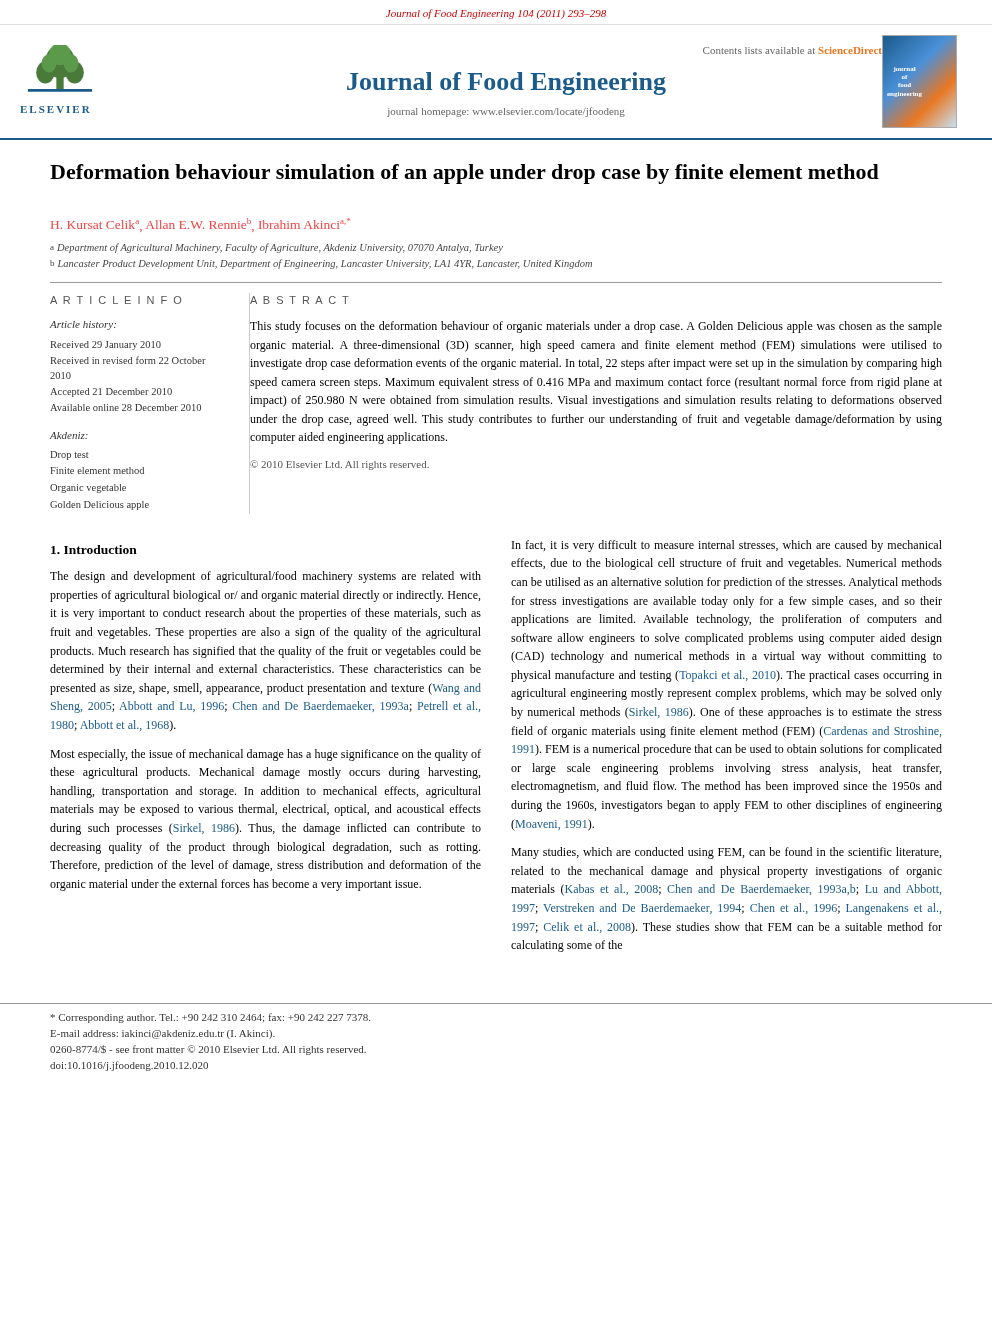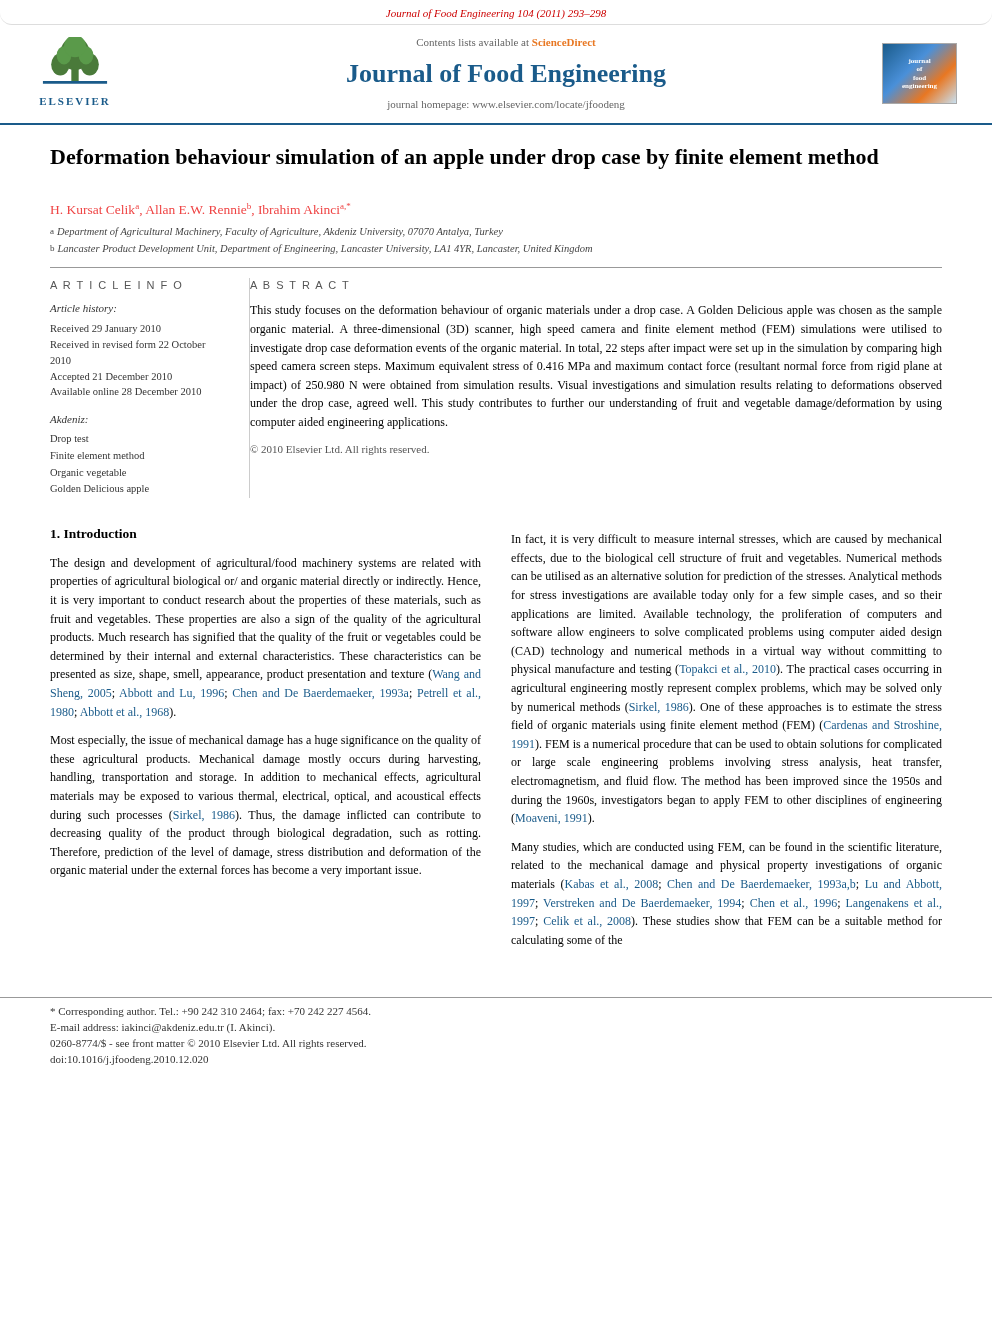--- a/index.html
+++ b/index.html
@@ -19,21 +19,20 @@
     }
     
     .top-bar {
       background: #fff;
       text-align: center;
       padding: 6px 0 2px 0;
       font-size: 11px;
       color: #c00;
       font-style: italic;
       border-bottom: 1px solid #ddd;
-      border-radius: 12px;
     }
     
     .journal-header {
       display: flex;
       align-items: center;
       justify-content: space-between;
       padding: 10px 20px;
       border-bottom: 2px solid #1a5b8a;
     }
     .journal-header-left {
@@ -43,62 +42,63 @@
       flex: 1;
       text-align: center;
     }
     .journal-header-right {
       width: 90px;
       text-align: right;
     }
     .elsevier-logo {
       display: flex;
       flex-direction: column;
-      align-items: center;
+      align-items: flex-start;
     }
     .elsevier-tree {
       width: 80px;
       height: 55px;
     }
     .elsevier-text {
       font-size: 11px;
       color: #1a5b8a;
       font-weight: bold;
       letter-spacing: 2px;
       margin-top: 2px;
     }
     .sciencedirect-link {
       font-size: 11px;
       color: #666;
       margin-bottom: 4px;
+      text-align: right;
     }
     .sciencedirect-link span {
       color: #e87722;
       font-weight: bold;
     }
     .journal-title-main {
       font-size: 26px;
       font-weight: bold;
       color: #1a5b8a;
       font-family: 'Times New Roman', Times, serif;
       margin: 4px 0;
     }
     .journal-homepage {
       font-size: 11px;
       color: #666;
       margin-top: 2px;
     }
     .journal-cover-img {
       width: 75px;
-      height: 61px;
+      height: 93px;
       border: 1px solid #aaa;
       background: linear-gradient(135deg, #1a5b8a 0%, #4a90d9 40%, #e87722 70%, #c8e0f0 100%);
       display: flex;
       flex-direction: column;
-      align-items: center;
+      align-items: flex-start;
       justify-content: center;
       font-size: 7px;
       color: #fff;
       padding: 4px;
     }
     .journal-cover-img .cover-title {
       font-size: 7px;
       color: #fff;
       text-align: center;
       font-weight: bold;
@@ -221,21 +221,20 @@
       font-size: 13.5px;
       font-weight: bold;
       margin-bottom: 8px;
       margin-top: 4px;
     }
     .body-text {
       font-size: 12px;
       line-height: 1.55;
       text-align: justify;
       margin-bottom: 10px;
-      margin-top: 10px;
     }
     .body-text a, .body-text .ref-link {
       color: #1a5b8a;
       text-decoration: none;
     }
     .bottom-bar {
       border-top: 1px solid #999;
       margin-top: 18px;
       padding: 6px 50px;
       display: flex;
@@ -355,19 +354,19 @@
         </div>
         <div class="body-text">
           Many studies, which are conducted using FEM, can be found in the scientific literature, related to the mechanical damage and physical property investigations of organic materials (<span class="ref-link">Kabas et al., 2008</span>; <span class="ref-link">Chen and De Baerdemaeker, 1993a,b</span>; <span class="ref-link">Lu and Abbott, 1997</span>; <span class="ref-link">Verstreken and De Baerdemaeker, 1994</span>; <span class="ref-link">Chen et al., 1996</span>; <span class="ref-link">Langenakens et al., 1997</span>; <span class="ref-link">Celik et al., 2008</span>). These studies show that FEM can be a suitable method for calculating some of the
         </div>
       </div>
     </div>
   </div>
 
   <div class="bottom-bar">
     <div>
-      <div class="footnote-star">* Corresponding author. Tel.: +90 242 310 2464; fax: +70 242 227 4564.</div>
+      <div class="footnote-star">* Corresponding author. Tel.: +90 242 310 2464; fax: +90 242 227 7378.</div>
       <div class="footnote-star">E-mail address: iakinci@akdeniz.edu.tr (I. Akinci).</div>
       <div class="footnote-star">0260-8774/$ - see front matter © 2010 Elsevier Ltd. All rights reserved.</div>
       <div class="footnote-star">doi:10.1016/j.jfoodeng.2010.12.020</div>
     </div>
   </div>
 </div>
 
 </body></html>

